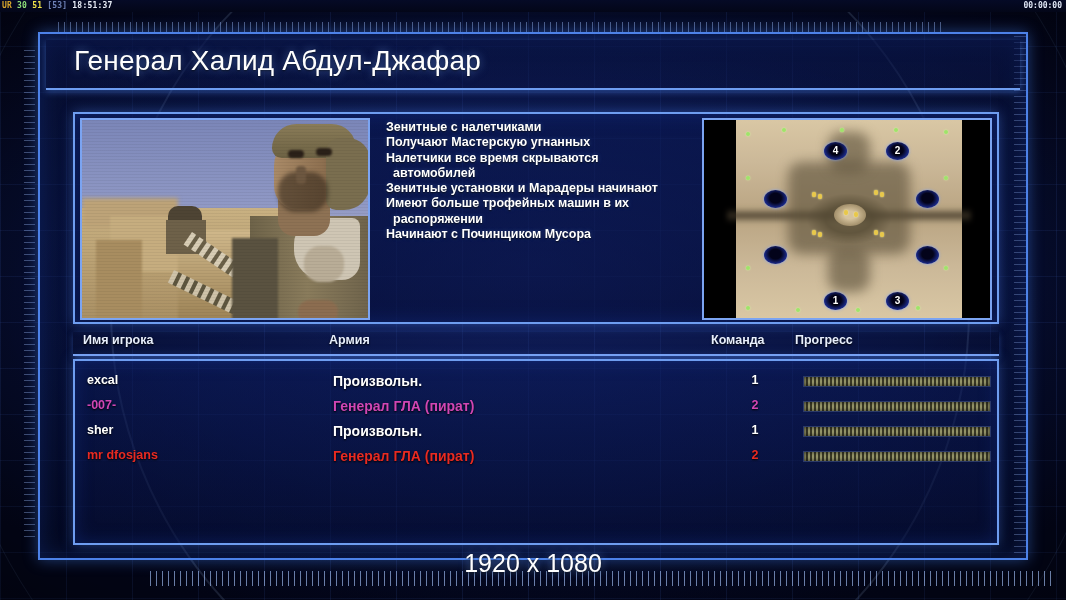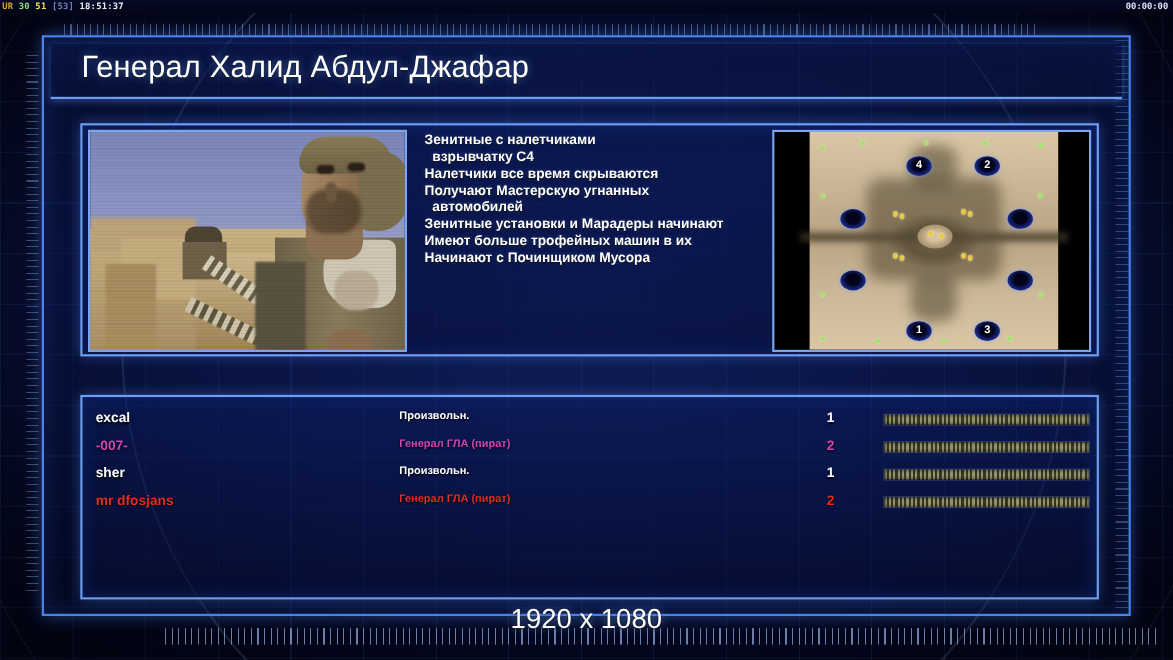--- a/index.html
+++ b/index.html
@@ -179,22 +179,22 @@
 
   #players-panel{
     position:absolute; left:33px; top:325px; width:926px; height:186px;
     border:2px solid #6e9df0;
     box-shadow:0 0 12px rgba(80,140,250,.40), inset 0 0 18px rgba(20,50,140,.45);
     background:linear-gradient(to bottom, rgba(12,28,96,.48), rgba(7,16,60,.46));
   }
   .prow{ position:absolute; left:0; right:0; height:26px; }
   .p-name{ position:absolute; left:12px; top:4px; font-size:12.5px; font-weight:600;
     text-shadow:0 1px 2px #000; white-space:nowrap; }
-  .p-army{ position:absolute; left:258px; top:4px; font-size:10px; font-weight:600;
-    text-shadow:0 1px 2px #000; white-space:nowrap;margin-left:30px; }
+  .p-army{ position:absolute; left:258px; top:4px; font-size:14px; font-weight:600;
+    text-shadow:0 1px 2px #000; white-space:nowrap; }
   .p-team{ position:absolute; left:672px; top:4px; width:16px; text-align:center;
     font-size:12.5px; font-weight:bold; text-shadow:0 1px 2px #000; }
   .p-prog{
     position:absolute; left:728px; top:7px; width:188px; height:11px;
     background:#0a1238; border:1px solid rgba(120,150,220,.3);
   }
   .p-prog > i{
     display:block; height:100%;
     background-image:repeating-linear-gradient(to right,
       #9b9b6e 0 2px, #3b3a26 2px 4px);
@@ -280,26 +280,26 @@
         <div class="pa" style="left:214px;top:46px;width:10px;height:18px;background:#6d5740;border-radius:4px;filter:blur(.9px);"></div>
 
         <div class="pa" style="left:216px;top:180px;width:40px;height:24px;background:#8c6d50;border-radius:14px;filter:blur(.8px);"></div>
 
         <div class="pa" style="inset:0;background:repeating-linear-gradient(to bottom,rgba(0,0,0,.05) 0 1px,transparent 1px 3px);"></div>
       </div>
     </div>
 
     <div id="bullets">
         <div class="bullet">Зенитные с налетчиками</div>
-        <div class="bullet cont">взрывчатку С4</div>
+        <div class="bullet">Получают Мастерскую угнанных</div>
         <div class="bullet">Налетчики все время скрываются</div>
-        <div class="bullet">Получают Мастерскую угнанных</div>
         <div class="bullet cont">автомобилей</div>
         <div class="bullet">Зенитные установки и Марадеры начинают</div>
         <div class="bullet">Имеют больше трофейных машин в их</div>
+        <div class="bullet cont">распоряжении</div>
         <div class="bullet">Начинают с Починщиком Мусора</div>
       </div>
 
     <div id="minimap-wrap">
       <div id="minimap">
         <div class="mm-river" style="top:88px;"></div>
         <div class="mm-dark" style="left:52px;top:42px;width:122px;height:92px;"></div>
         <div class="mm-dark" style="left:92px;top:12px;width:42px;height:40px;"></div>
         <div class="mm-dark" style="left:92px;top:128px;width:42px;height:44px;"></div>
         <div class="pa" style="position:absolute;left:98px;top:84px;width:32px;height:22px;border-radius:50%;
@@ -334,20 +334,26 @@
             <div class="mm-start" style="left: 180px; top: 70px;"></div>
             <div class="mm-start" style="left: 28px; top: 126px;"></div>
             <div class="mm-start" style="left: 180px; top: 126px;"></div>
             <div class="mm-start" style="left: 88px; top: 172px;">1</div>
             <div class="mm-start" style="left: 150px; top: 172px;">3</div>
           </div>
       </div>
     </div>
   </div>
 
+  <div id="players-head">
+    <div class="col" id="col-name">Имя игрока</div>
+    <div class="col" id="col-army">Армия</div>
+    <div class="col" id="col-team">Команда</div>
+    <div class="col" id="col-prog">Прогресс</div>
+  </div>
 
   <div id="players-panel">
       <div class="prow" style="top: 8px;">
         <div class="p-name" style="color: rgb(255, 255, 255);">excal</div>
         <div class="p-army" style="color: rgb(255, 255, 255);">Произвольн.</div>
         <div class="p-team" style="color: rgb(255, 255, 255);">1</div>
         <div class="p-prog">
           <i style="width: 100%;"></i>
         </div>
       </div>

